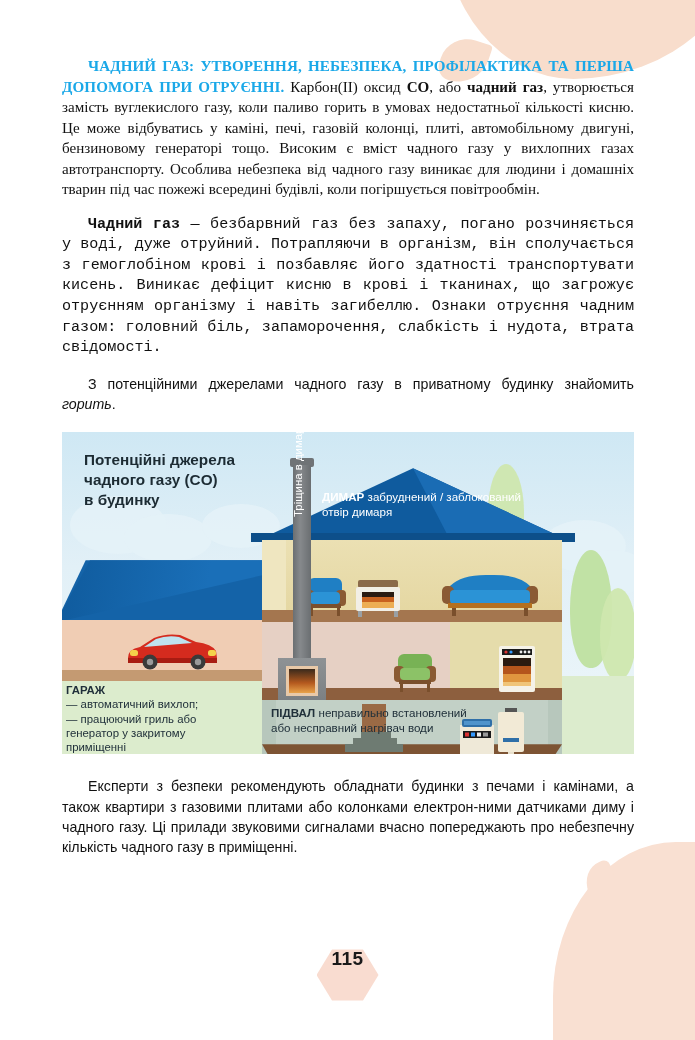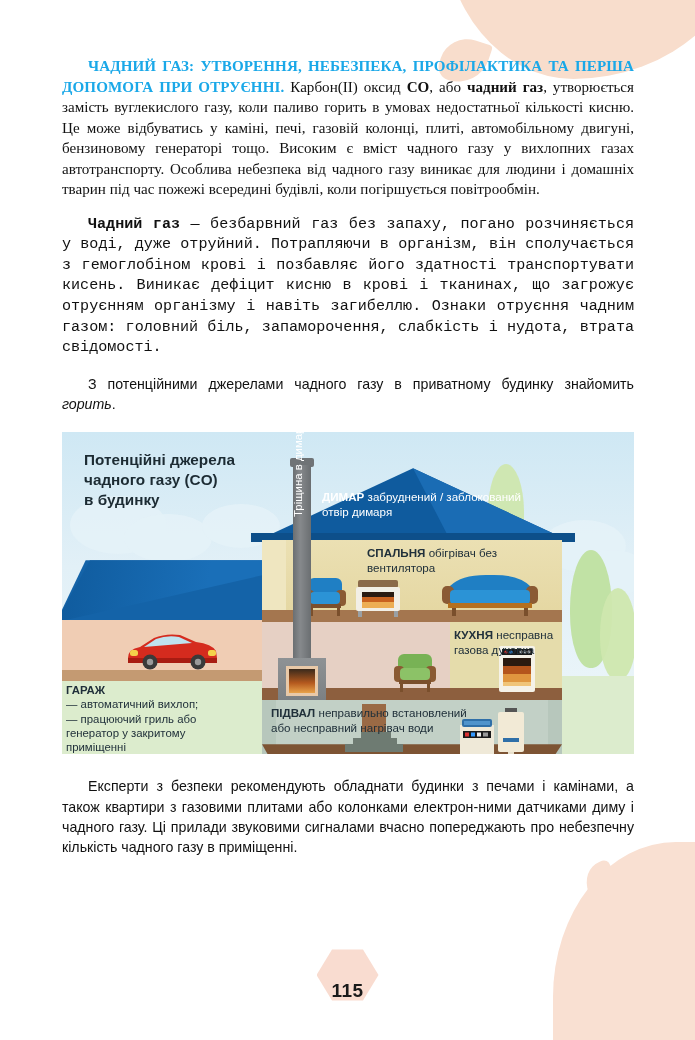--- a/index.html
+++ b/index.html
@@ -390,21 +390,21 @@
     bottom: 38px;
     display: flex;
     justify-content: center;
     z-index: 5;
   }
   .hexagon {
     position: relative;
     width: 62px;
     height: 54px;
     display: flex;
-    align-items: flex-end;
+    align-items: flex-start;
     justify-content: center;
   }
   .hex-shape {
     position: absolute;
     inset: 0;
     background: #f9dcd0;
     clip-path: polygon(25% 3%, 75% 3%, 100% 50%, 75% 97%, 25% 97%, 0 50%);
   }
   .page-num {
     position: relative;
@@ -578,24 +578,22 @@
       </div>
 
       <div class="chimney-cap"></div>
       <div class="chimney"></div>
       <div class="chimney-label">Тріщина в димарі</div>
       <div class="fireplace"></div>
       <div class="fireplace-mouth"></div>
 
       <div class="lbl lbl-chimney"><span class="hd">ДИМАР</span><span> забруднений / заблокований отвір димаря</span></div>
 
-      <div class="lbl lbl-bedroom"><span class="hd">СПАЛЬНЯ</span><span> обігрівач без вентилятора</span></div>
-
-
-      <div class="lbl lbl-kitchen"><span class="hd">КУХНЯ</span><span> несправна газова духовка</span></div>
+
+
 
       <div class="lbl lbl-garage">
         <div class="hd">ГАРАЖ</div>
         <div>— автоматичний вихлоп;</div>
         <div>— працюючий гриль або генератор у закритому приміщенні</div>
       </div>
 
       <div class="lbl lbl-basement"><span class="hd">ПІДВАЛ</span><span> неправильно встановлений або несправний нагрівач води</span></div>
 
       <div class="fig-title">Потенційні джерела

